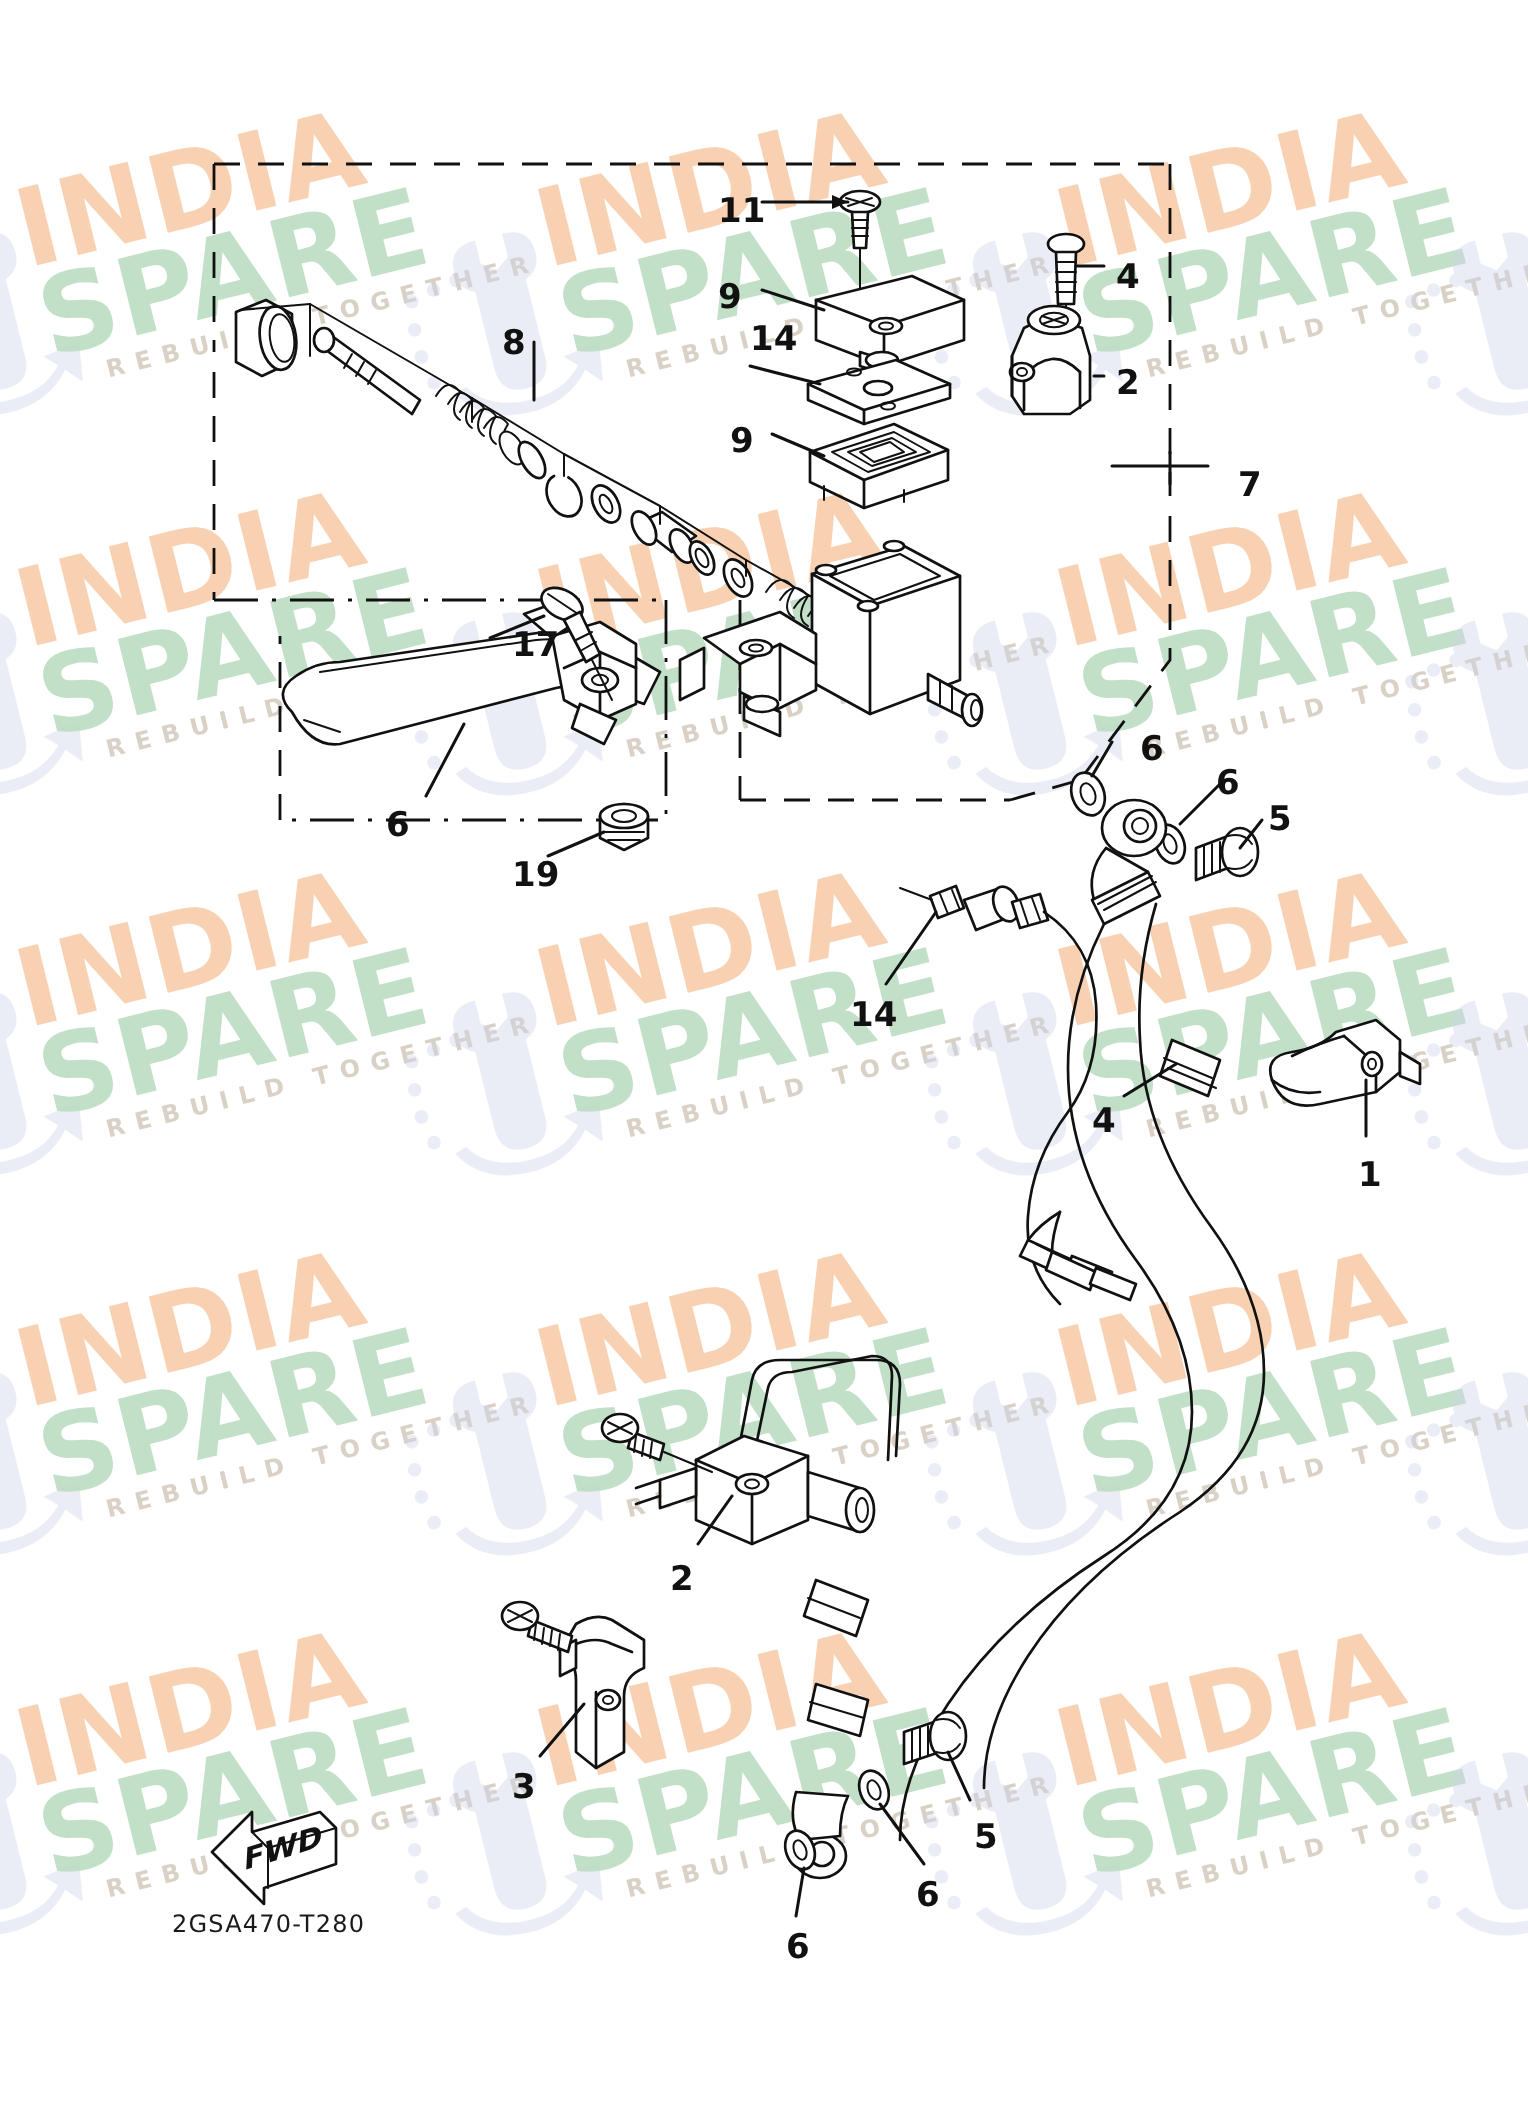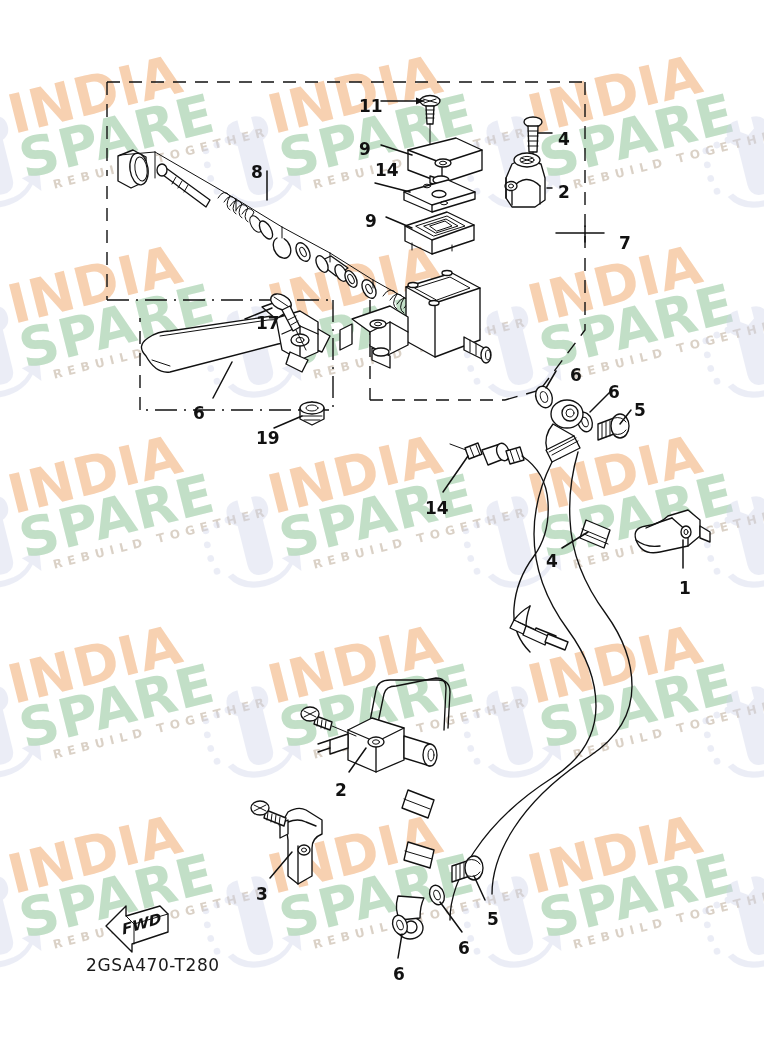--- a/index.html
+++ b/index.html
@@ -96,21 +96,21 @@
     color: #111111;
     z-index: 5;
     white-space: nowrap;
     letter-spacing: 0px;
   }
   #partnumber {
     position: absolute;
     left: 86px;
     top: 955px;
     font-family: "DejaVu Sans", sans-serif;
-    font-size: 17px;
+    font-size: 12px;
     font-weight: 500;
     letter-spacing: 0.6px;
     color: #1a1a1a;
     z-index: 5;
     white-space: nowrap;
   }
   #fwd-label {
     position: absolute;
     left: 104px;
     top: 902px;

